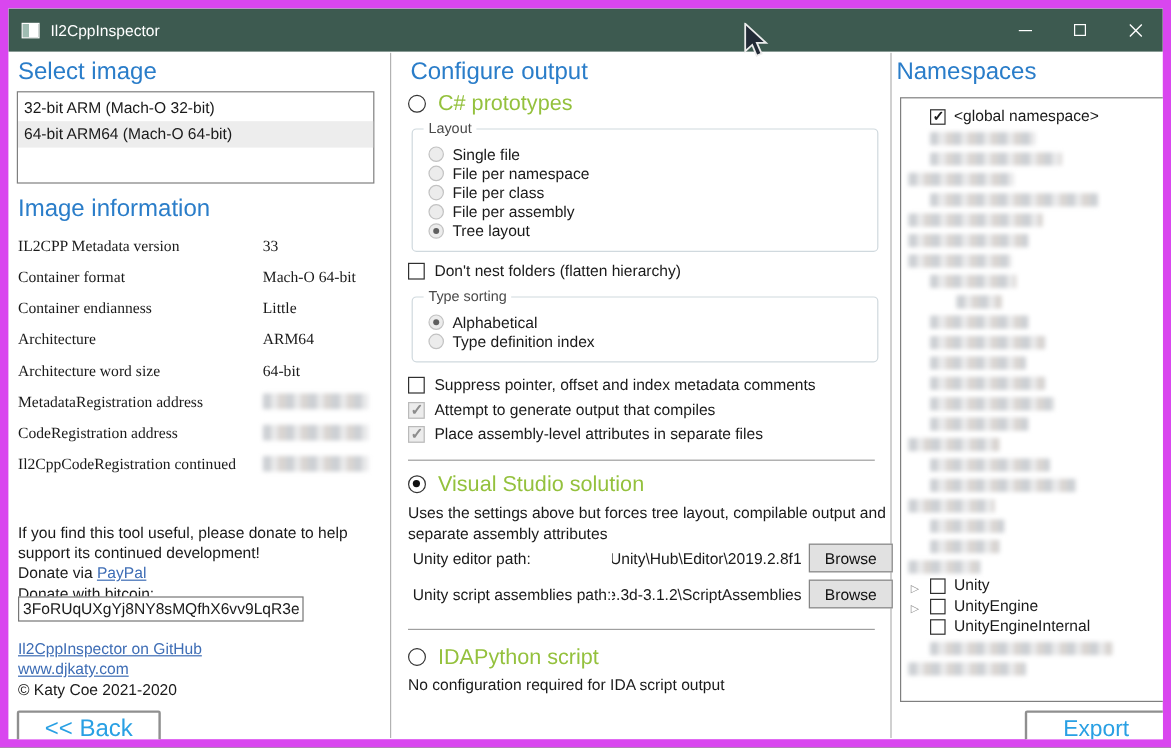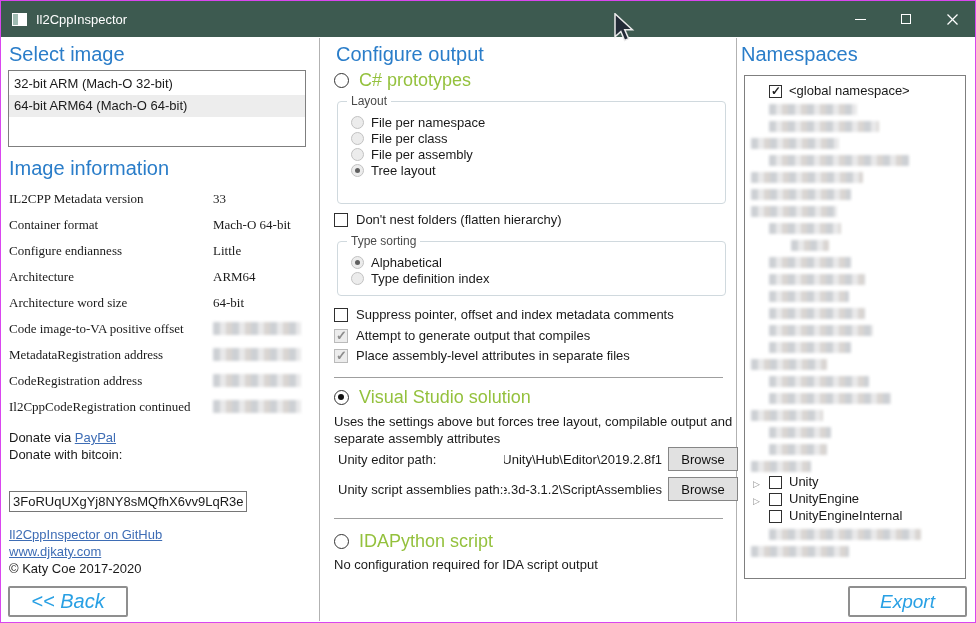--- a/index.html
+++ b/index.html
@@ -1,20 +1,20 @@
 <!DOCTYPE html>
 <html><head>
 <meta charset="utf-8">
 <style>
   * { margin:0; padding:0; box-sizing:border-box; }
   html,body { background:#5a5a5a; }
   body { font-family:"Liberation Sans", sans-serif; font-size:13px; color:#1a1a1a; }
 
   .window { position:relative; width:976px; height:623px; background:#fff;
-            border:1px solid #d946ef; overflow:hidden; }
+            border:7px solid #d946ef; overflow:hidden; }
 
   
   .titlebar { position:absolute; left:0; top:0; right:0; height:36px; background:#3d5a50;
               display:flex; align-items:center; }
   .app-icon { width:15px; height:13px; border:1px solid #fff; margin-left:11px;
               background:linear-gradient(90deg,#9fbcb2 0 5px,#fff 5px); flex:none; }
   .app-title { color:#fff; font-size:13px; margin-left:9px; flex:1; }
   .tb-btn { width:46px; height:36px; display:flex; align-items:center; justify-content:center; }
   .glyph-min { width:11px; height:1px; background:#fff; }
   .glyph-max { width:10px; height:10px; border:1px solid #fff; }
@@ -64,21 +64,21 @@
   .val-redact { position:absolute; left:204px; top:5px; width:88px; height:13px; }
   .donate { position:absolute; left:0; top:392px; width:308px; line-height:17px; }
   .bitcoin-input { position:absolute; left:0; top:454px; width:238px; height:21px;
                    border:1px solid #767676; font-family:"Liberation Sans",sans-serif;
                    font-size:13px; padding:1px 3px; color:#1a1a1a; }
   .link-github { position:absolute; left:0; top:490px; }
   .link-site { position:absolute; left:0; top:507px; }
   .copyright { position:absolute; left:0; top:524px; }
   .big-btn { position:absolute; background:#fff; border:2px solid #8f8f8f; border-radius:2px;
              color:#29a0e4; display:flex; align-items:center; justify-content:center;
-             cursor:pointer;font-style:italic; }
+             cursor:pointer; }
   .back-btn { left:-1px; top:549px; width:120px; height:31px; font-size:20px; }
 
   
   .panel-mid { position:absolute; left:333px; top:36px; width:402px; height:587px; }
   .pm-h1 { position:absolute; left:2px; top:6px; }
   .sec-row { position:absolute; display:flex; align-items:center; gap:10px; }
   .row-csharp { left:0; top:33px; }
   .groupbox { position:absolute; border:1px solid #d0d9de; border-radius:4px; background:#fff; }
   .gb-layout { left:3px; top:64px; width:389px; height:103px; }
   .gb-type { left:3px; top:204px; width:389px; height:55px; }
@@ -157,74 +157,75 @@
     <div class="info-rows">
         <div class="info-row">
           <span class="info-label">IL2CPP Metadata version</span>
           <span class="info-value">33</span>
         </div>
         <div class="info-row">
           <span class="info-label">Container format</span>
           <span class="info-value">Mach-O 64-bit</span>
         </div>
         <div class="info-row">
-          <span class="info-label">Configure endianness</span>
+          <span class="info-label">Container endianness</span>
           <span class="info-value">Little</span>
         </div>
         <div class="info-row">
           <span class="info-label">Architecture</span>
           <span class="info-value">ARM64</span>
         </div>
         <div class="info-row">
           <span class="info-label">Architecture word size</span>
           <span class="info-value">64-bit</span>
         </div>
         <div class="info-row">
-          <span class="info-label">Code image-to-VA positive offset</span>
-          <span class="redact val-redact"></span>
-        </div>
-        <div class="info-row">
           <span class="info-label">MetadataRegistration address</span>
           <span class="redact val-redact"></span>
         </div>
         <div class="info-row">
           <span class="info-label">CodeRegistration address</span>
           <span class="redact val-redact"></span>
         </div>
         <div class="info-row">
           <span class="info-label">Il2CppCodeRegistration continued</span>
           <span class="redact val-redact"></span>
         </div>
       </div>
 
     <div class="donate">
+      <div>If you find this tool useful, please donate to help support its continued development!</div>
       <div><span>Donate via </span><a>PayPal</a></div>
       <div>Donate with bitcoin:</div>
     </div>
 
     <input class="bitcoin-input" value="3FoRUqUXgYj8NY8sMQfhX6vv9LqR3e2kzz" style="">
 
     <a class="link-github">Il2CppInspector on GitHub</a>
     <a class="link-site">www.djkaty.com</a>
-    <div class="copyright">© Katy Coe 2017-2020</div>
+    <div class="copyright">© Katy Coe 2021-2020</div>
 
     <div class="big-btn back-btn">&lt;&lt; Back</div>
   </div>
 
   <div class="panel-mid">
     <div class="h1 pm-h1">Configure output</div>
 
     <div class="sec-row row-csharp">
       <span class="rad lg"></span>
       <span class="sec-title">C# prototypes</span>
     </div>
 
     <div class="groupbox gb-layout">
       <span class="gb-label">Layout</span>
       <div class="gb-options">
+          <div class="opt-row">
+            <span class="rad sm dis"></span>
+            <span>Single file</span>
+          </div>
           <div class="opt-row">
             <span class="rad sm dis"></span>
             <span>File per namespace</span>
           </div>
           <div class="opt-row">
             <span class="rad sm dis"></span>
             <span>File per class</span>
           </div>
           <div class="opt-row">
             <span class="rad sm dis"></span>

